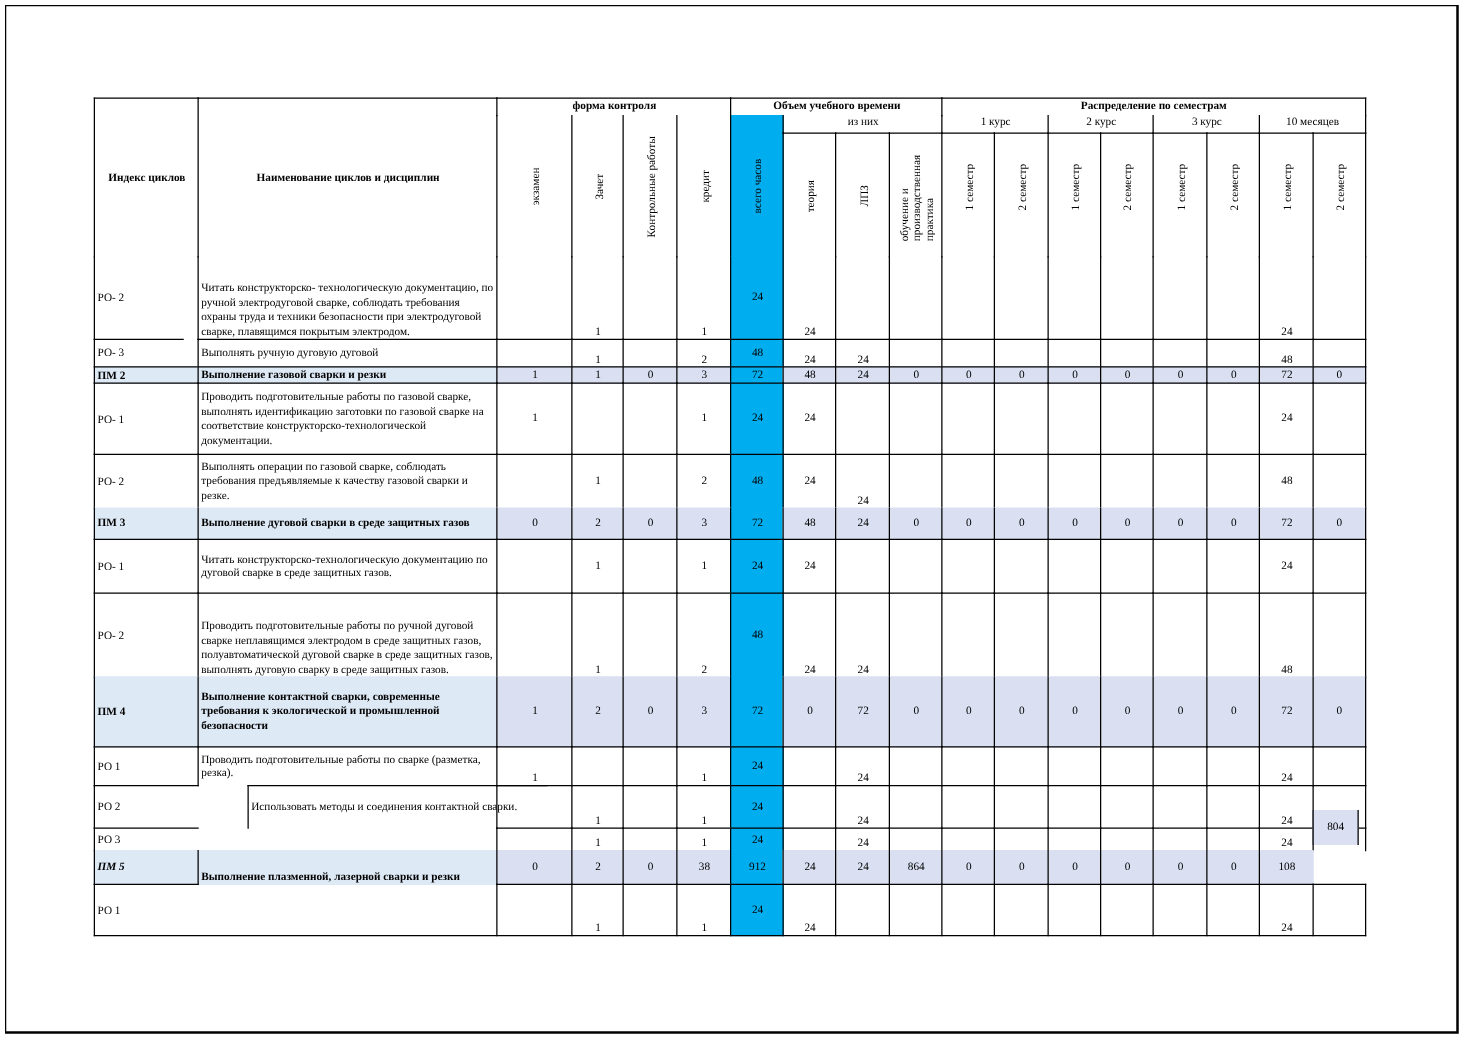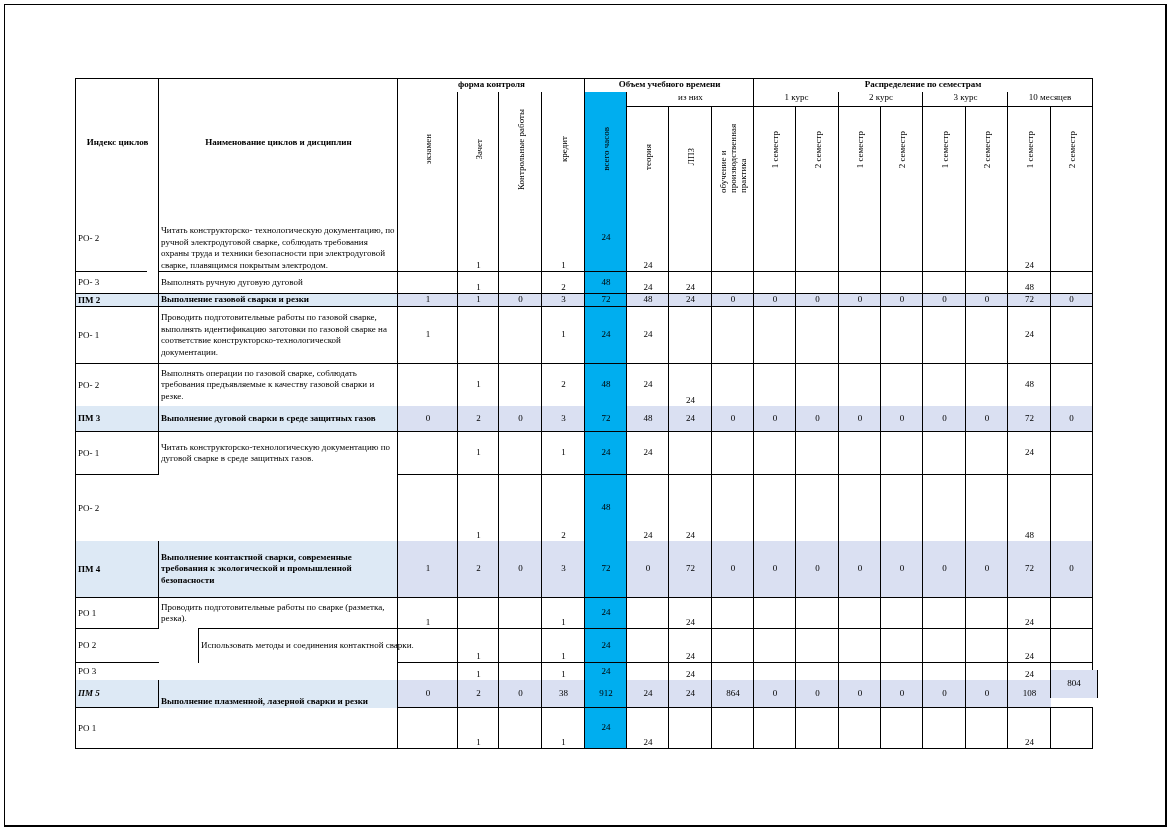--- a/index.html
+++ b/index.html
@@ -203,20 +203,21 @@
     <div class="cell bt bl num" style="left: 636px; top: 353px; width: 43px; height: 44px; display: flex; align-items: center; justify-content: center; padding-bottom: 1px;"></div>
     <div class="cell bt bl num" style="left: 678px; top: 353px; width: 43px; height: 44px; display: flex; align-items: center; justify-content: center; padding-bottom: 1px;"></div>
     <div class="cell bt bl num" style="left: 720px; top: 353px; width: 44px; height: 44px; display: flex; align-items: center; justify-content: center; padding-bottom: 1px;"></div>
     <div class="cell bt bl num" style="left: 763px; top: 353px; width: 43px; height: 44px; display: flex; align-items: center; justify-content: center; padding-bottom: 1px;"></div>
     <div class="cell bt bl num" style="left: 805px; top: 353px; width: 43px; height: 44px; display: flex; align-items: center; justify-content: center; padding-bottom: 1px;"></div>
     <div class="cell bt bl num" style="left: 847px; top: 353px; width: 44px; height: 44px; display: flex; align-items: center; justify-content: center; padding-bottom: 1px;"></div>
     <div class="cell bt bl num" style="left: 890px; top: 353px; width: 43px; height: 44px; display: flex; align-items: center; justify-content: center; padding-bottom: 1px;"></div>
     <div class="cell bt bl num" style="left: 932px; top: 353px; width: 44px; height: 44px; display: flex; align-items: center; justify-content: center; padding-bottom: 1px;">24</div>
     <div class="cell bt bl num br" style="left: 975px; top: 353px; width: 43px; height: 44px; display: flex; align-items: center; justify-content: center; padding-bottom: 1px;"></div>
     <div class="cell bt bl txt" style="left: 0px; top: 396px; width: 84px; height: 68px; display: flex; align-items: center;">РО- 2</div>
+    <div class="cell bt bl txt" style="left: 83px; top: 396px; width: 240px; height: 68px; display: flex; align-items: flex-end; padding-bottom: 1px;">Проводить подготовительные работы по ручной дуговой сварке неплавящимся электродом в среде защитных газов, полуавтоматической дуговой сварке в среде защитных газов, выполнять дуговую сварку в среде защитных газов.</div>
     <div class="cell bt bl num" style="left: 322px; top: 396px; width: 61px; height: 68px; display: flex; align-items: flex-end; justify-content: center; padding-bottom: 1px;"></div>
     <div class="cell bt bl num" style="left: 382px; top: 396px; width: 42px; height: 68px; display: flex; align-items: flex-end; justify-content: center; padding-bottom: 1px;">1</div>
     <div class="cell bt bl num" style="left: 423px; top: 396px; width: 44px; height: 68px; display: flex; align-items: flex-end; justify-content: center; padding-bottom: 1px;"></div>
     <div class="cell bt bl num" style="left: 466px; top: 396px; width: 44px; height: 68px; display: flex; align-items: flex-end; justify-content: center; padding-bottom: 1px;">2</div>
     <div class="cell bt bl num blue" style="left: 509px; top: 396px; width: 43px; height: 68px; display: flex; align-items: center; justify-content: center; padding-bottom: 1px;">48</div>
     <div class="cell bt bl num" style="left: 551px; top: 396px; width: 43px; height: 68px; display: flex; align-items: flex-end; justify-content: center; padding-bottom: 1px;">24</div>
     <div class="cell bt bl num" style="left: 593px; top: 396px; width: 44px; height: 68px; display: flex; align-items: flex-end; justify-content: center; padding-bottom: 1px;">24</div>
     <div class="cell bt bl num" style="left: 636px; top: 396px; width: 43px; height: 68px; display: flex; align-items: flex-end; justify-content: center; padding-bottom: 1px;"></div>
     <div class="cell bt bl num" style="left: 678px; top: 396px; width: 43px; height: 68px; display: flex; align-items: flex-end; justify-content: center; padding-bottom: 1px;"></div>
     <div class="cell bt bl num" style="left: 720px; top: 396px; width: 44px; height: 68px; display: flex; align-items: flex-end; justify-content: center; padding-bottom: 1px;"></div>
@@ -307,21 +308,21 @@
     <div class="cell bl num pm-num" style="left: 551px; top: 602px; width: 43px; height: 28px; display: flex; align-items: center; justify-content: center; padding-bottom: 1px;">24</div>
     <div class="cell bl num pm-num" style="left: 593px; top: 602px; width: 44px; height: 28px; display: flex; align-items: center; justify-content: center; padding-bottom: 1px;">24</div>
     <div class="cell bl num pm-num" style="left: 636px; top: 602px; width: 43px; height: 28px; display: flex; align-items: center; justify-content: center; padding-bottom: 1px;">864</div>
     <div class="cell bl num pm-num" style="left: 678px; top: 602px; width: 43px; height: 28px; display: flex; align-items: center; justify-content: center; padding-bottom: 1px;">0</div>
     <div class="cell bl num pm-num" style="left: 720px; top: 602px; width: 44px; height: 28px; display: flex; align-items: center; justify-content: center; padding-bottom: 1px;">0</div>
     <div class="cell bl num pm-num" style="left: 763px; top: 602px; width: 43px; height: 28px; display: flex; align-items: center; justify-content: center; padding-bottom: 1px;">0</div>
     <div class="cell bl num pm-num" style="left: 805px; top: 602px; width: 43px; height: 28px; display: flex; align-items: center; justify-content: center; padding-bottom: 1px;">0</div>
     <div class="cell bl num pm-num" style="left: 847px; top: 602px; width: 44px; height: 28px; display: flex; align-items: center; justify-content: center; padding-bottom: 1px;">0</div>
     <div class="cell bl num pm-num" style="left: 890px; top: 602px; width: 43px; height: 28px; display: flex; align-items: center; justify-content: center; padding-bottom: 1px;">0</div>
     <div class="cell bl num pm-num" style="left: 932px; top: 602px; width: 44px; height: 28px; display: flex; align-items: center; justify-content: center; padding-bottom: 1px;">108</div>
-    <div class="cell bl num pm-num br" style="left: 975px; top: 592px; width: 48px; height: 28px; display: flex; align-items: center; justify-content: center; padding-bottom: 1px;">804</div>
+    <div class="cell bl num pm-num br" style="left: 975px; top: 570px; width: 37px; height: 28px; display: flex; align-items: center; justify-content: center; padding-bottom: 1px;">804</div>
     <div class="cell bt bl txt" style="left: 0px; top: 629px; width: 84px; height: 42px; display: flex; align-items: center;">РО 1</div>
     <div class="cell bt bl num" style="left: 322px; top: 629px; width: 61px; height: 42px; display: flex; align-items: flex-end; justify-content: center; padding-bottom: 1px;"></div>
     <div class="cell bt bl num" style="left: 382px; top: 629px; width: 42px; height: 42px; display: flex; align-items: flex-end; justify-content: center; padding-bottom: 1px;">1</div>
     <div class="cell bt bl num" style="left: 423px; top: 629px; width: 44px; height: 42px; display: flex; align-items: flex-end; justify-content: center; padding-bottom: 1px;"></div>
     <div class="cell bt bl num" style="left: 466px; top: 629px; width: 44px; height: 42px; display: flex; align-items: flex-end; justify-content: center; padding-bottom: 1px;">1</div>
     <div class="cell bt bl num blue" style="left: 509px; top: 629px; width: 43px; height: 42px; display: flex; align-items: center; justify-content: center; padding-bottom: 1px;">24</div>
     <div class="cell bt bl num" style="left: 551px; top: 629px; width: 43px; height: 42px; display: flex; align-items: flex-end; justify-content: center; padding-bottom: 1px;">24</div>
     <div class="cell bt bl num" style="left: 593px; top: 629px; width: 44px; height: 42px; display: flex; align-items: flex-end; justify-content: center; padding-bottom: 1px;"></div>
     <div class="cell bt bl num" style="left: 636px; top: 629px; width: 43px; height: 42px; display: flex; align-items: flex-end; justify-content: center; padding-bottom: 1px;"></div>
     <div class="cell bt bl num" style="left: 678px; top: 629px; width: 43px; height: 42px; display: flex; align-items: flex-end; justify-content: center; padding-bottom: 1px;"></div>

